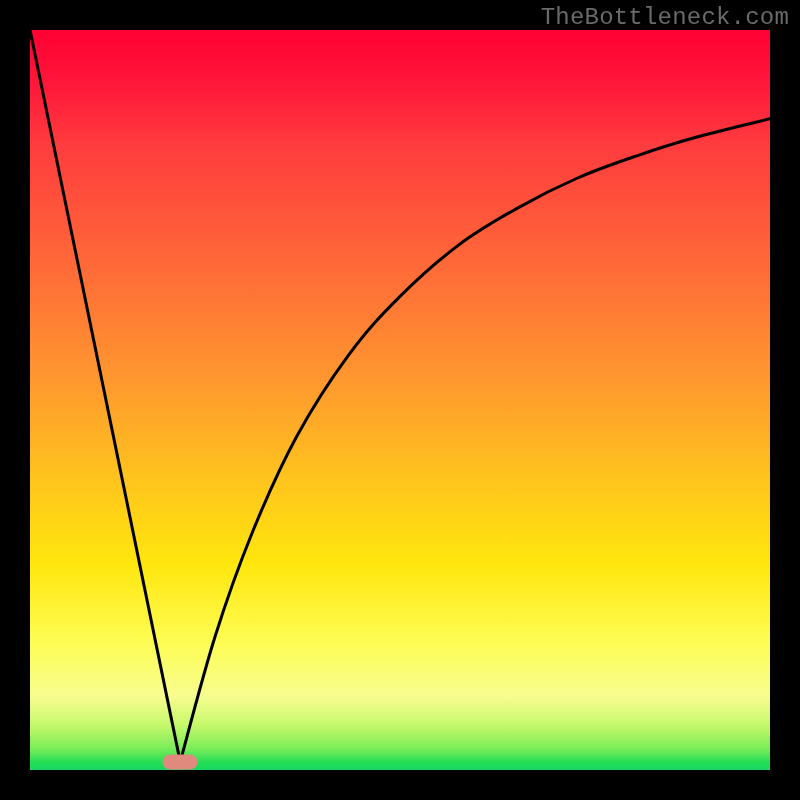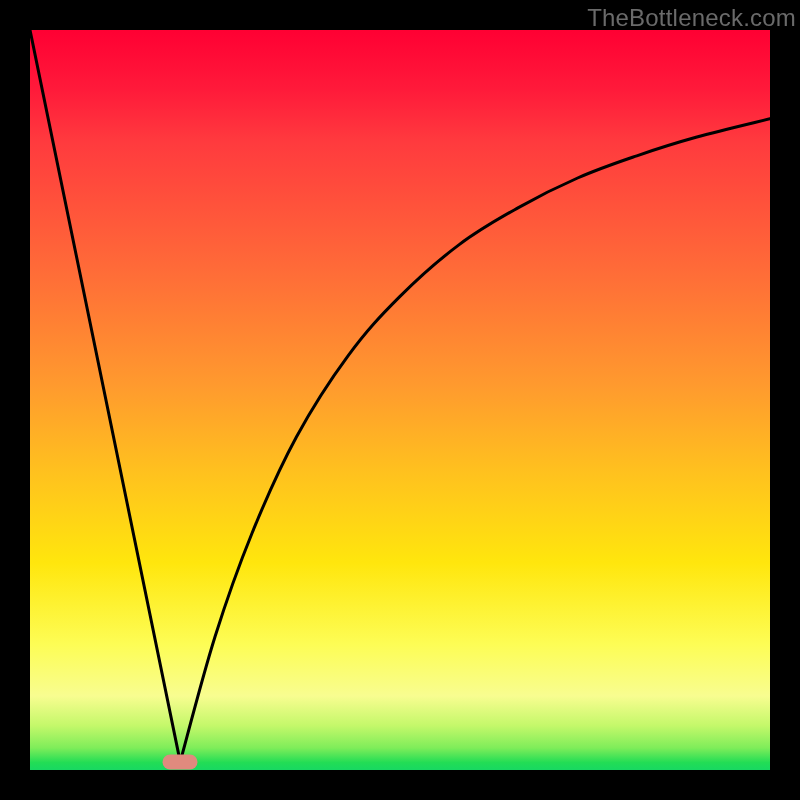--- a/index.html
+++ b/index.html
@@ -13,26 +13,27 @@
   }
   .outer {
     position: relative;
     width: 800px;
     height: 800px;
     background: #000;
   }
   .watermark {
     position: absolute;
     top: 4px;
-    right: 4px;
+    right: 11px;
     font-size: 24px;
     font-weight: 500;
     color: #6a6a6a;
     letter-spacing: 0.2px;
     z-index: 20;
+    font-family: Liberation Mono, monospace;
   }
   .plot-area {
     position: absolute;
     left: 30px;
     top: 30px;
     width: 740px;
     height: 740px;
     overflow: hidden;
   }
   .gradient {

